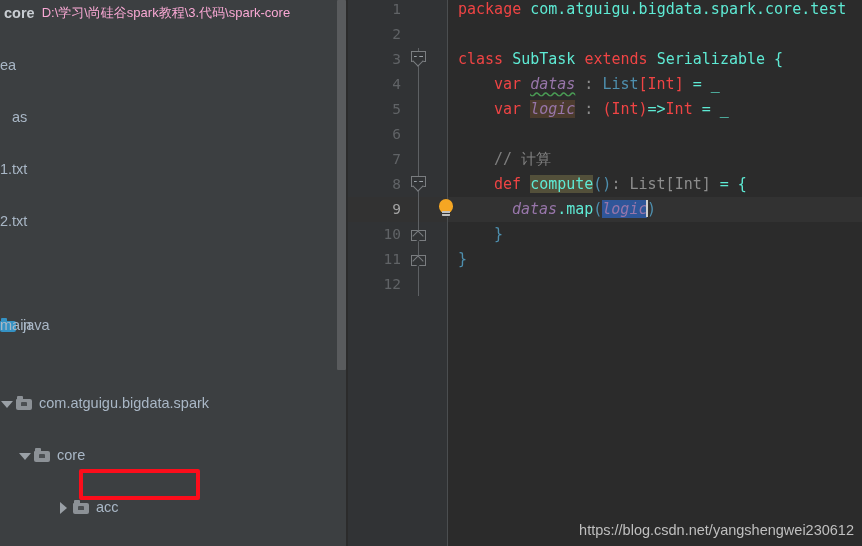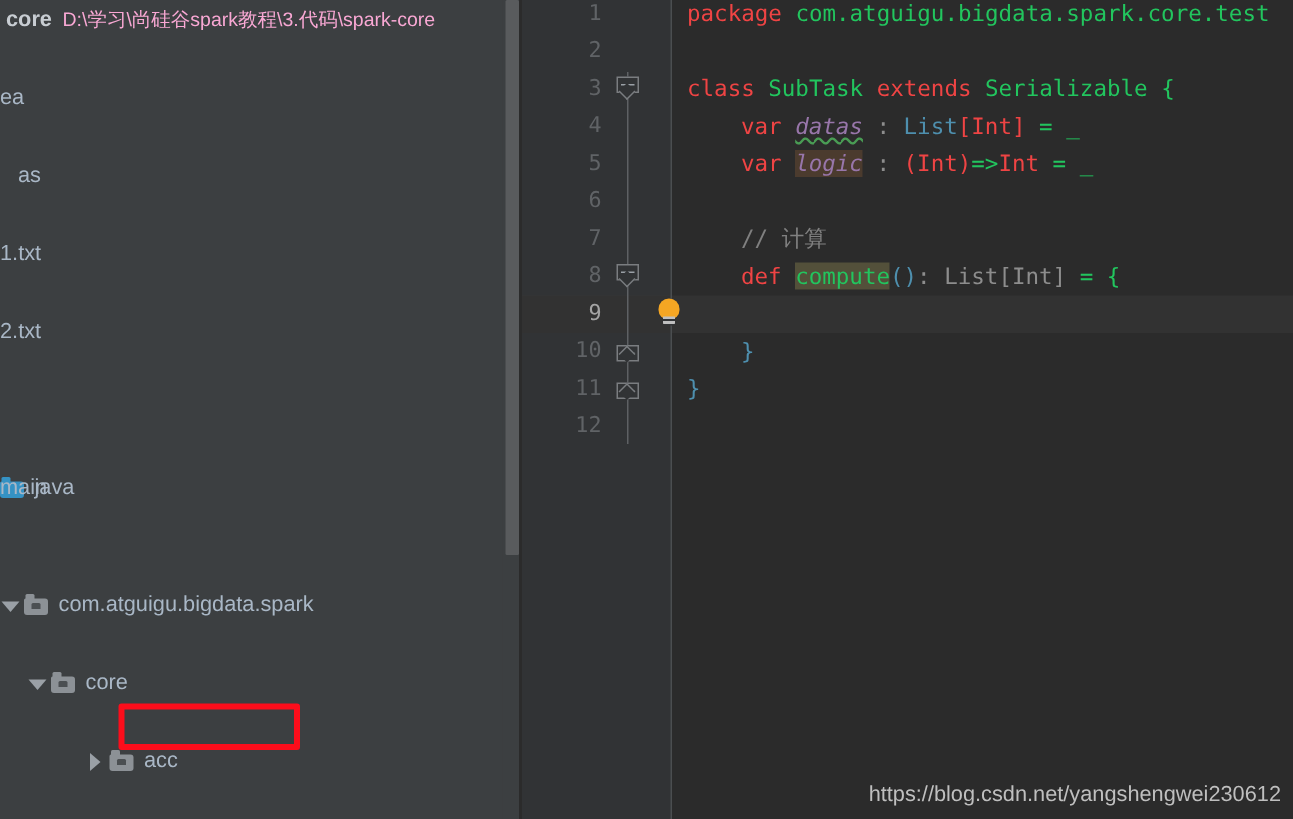--- a/index.html
+++ b/index.html
@@ -214,21 +214,21 @@
     position: absolute;
     left: 110px;
     height: 25px;
     line-height: 25px;
     font-size: 15px;
     white-space: pre;
     color: #A9B7C6;
     font-family: "DejaVu Sans Mono", monospace;
   }
   .kw { color: #ef4444; }
-  .plain { color: #22c55e; }
+  .plain { color: #5eead4; }
   .field { color: #9876AA; font-style: italic; }
   .type { color: #4E8FAE; }
   .dim { color: #8D8D8D; }
   .comment { color: #808080; }
   .mark-olive { background: #53503A; }
   .mark-brown { background: #4B3B2E; }
   .sel-blue { background: #2F5699; }
   .squiggly {
     text-decoration: underline wavy #499C54;
     text-decoration-skip-ink: none;
@@ -359,20 +359,21 @@
     <div class="code-line" style="top:47px"><span class="kw">class</span><span class="plain"> </span><span class="plain">SubTask</span><span class="plain"> </span><span class="kw">extends</span><span class="plain"> </span><span class="plain">Serializable</span><span class="plain"> </span><span class="plain">{</span></div>
 
     <div class="code-line" style="top:72px;left:146px"><span class="kw">var</span><span class="plain"> </span><span class="field squiggly">datas</span><span class="plain"> </span><span class="dim">:</span><span class="plain"> </span><span class="type">List</span><span class="kw">[</span><span class="kw">Int</span><span class="kw">]</span><span class="plain"> </span><span class="plain">=</span><span class="plain"> </span><span class="plain">_</span></div>
 
     <div class="code-line" style="top:97px;left:146px"><span class="kw">var</span><span class="plain"> </span><span class="field mark-brown">logic</span><span class="plain"> </span><span class="dim">:</span><span class="plain"> </span><span class="kw">(</span><span class="kw">Int</span><span class="kw">)</span><span class="plain">=&gt;</span><span class="kw">Int</span><span class="plain"> </span><span class="plain">=</span><span class="plain"> </span><span class="plain">_</span></div>
 
     <div class="code-line" style="top:147px;left:146px"><span class="comment">// 计算</span></div>
 
     <div class="code-line" style="top:172px;left:146px"><span class="kw">def</span><span class="plain"> </span><span class="plain mark-olive">compute</span><span class="type">()</span><span class="dim">:</span><span class="plain"> </span><span class="dim">List</span><span class="dim">[</span><span class="dim">Int</span><span class="dim">]</span><span class="plain"> </span><span class="plain">=</span><span class="plain"> </span><span class="plain">{</span></div>
 
+    <div class="code-line" style="top:197px;left:164px"><span class="field">datas</span><span class="plain">.</span><span class="plain">map</span><span class="type">(</span><span class="field sel-blue">logic</span><span class="caret"></span><span class="type">)</span></div>
 
     <div class="code-line" style="top:222px;left:146px"><span class="type">}</span></div>
 
     <div class="code-line" style="top:247px;left:110px"><span class="type">}</span></div>
 
     <div id="watermark">https://blog.csdn.net/yangshengwei230612</div>
   </div>
 
 </div>
 

